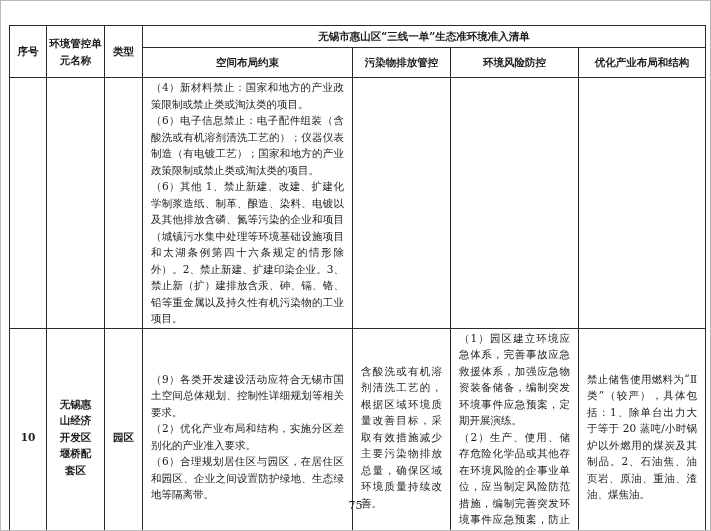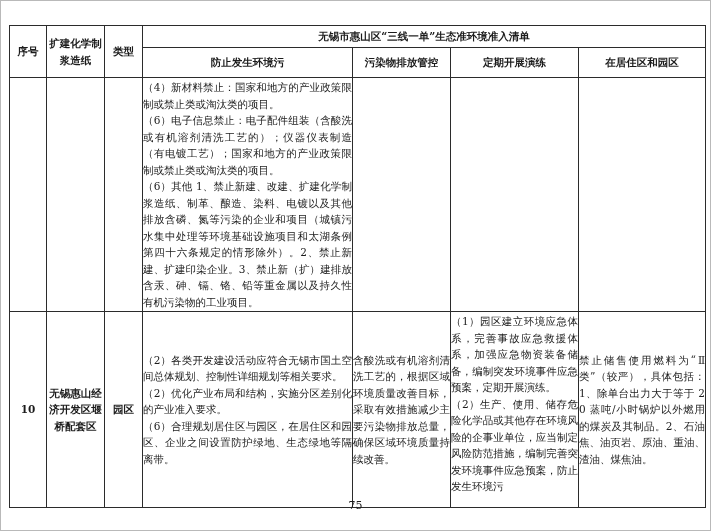--- a/index.html
+++ b/index.html
@@ -15,21 +15,21 @@
   table.doc{
     position:absolute;left:8px;top:24px;
     width:696px;
     border-collapse:collapse;
     table-layout:fixed;
   }
   table.doc th, table.doc td{
     border:1px solid #2b2b2b;
     font-size:10.5px;
     line-height:16.5px;
-    padding:1px 0;
+    padding:1px 8px;
     word-break:break-all;
     overflow:hidden;
   }
   table.doc th{
     font-weight:bold;
     text-align:center;
     vertical-align:middle;
     padding:1px 2px;
   }
   tr.title-row th{height:19px;}
@@ -59,30 +59,30 @@
       <col style="width:38px">
       <col style="width:210px">
       <col style="width:98px">
       <col style="width:128px">
       <col style="width:127px">
     </colgroup>
 
     <tbody>
         <tr class="title-row">
       <th rowspan="2">序号</th>
-      <th rowspan="2">扩建化学制浆造纸</th>
+      <th rowspan="2">环境管控单元名称</th>
       <th rowspan="2">类型</th>
       <th colspan="4">无锡市惠山区“三线一单”生态准环境准入清单</th>
     </tr>
 
     <tr class="subhead-row">
-      <th>防止发生环境污</th>
+      <th>空间布局约束</th>
       <th>污染物排放管控</th>
-      <th>定期开展演练</th>
-      <th>在居住区和园区</th>
+      <th>环境风险防控</th>
+      <th>优化产业布局和结构</th>
     </tr>
 
     <tr class="row-1">
       <td class="center"></td>
       <td class="center"></td>
       <td class="center"></td>
       <td class="body-cell top-cell">
         <div class="para">（4）新材料禁止：国家和地方的产业政策限制或禁止类或淘汰类的项目。</div>
         <div class="para">（6）电子信息禁止：电子配件组装（含酸洗或有机溶剂清洗工艺的）；仪器仪表制造（有电镀工艺）；国家和地方的产业政策限制或禁止类或淘汰类的项目。</div>
         <div class="para">（6）其他 1、禁止新建、改建、扩建化学制浆造纸、制革、酿造、染料、电镀以及其他排放含磷、氮等污染的企业和项目（城镇污水集中处理等环境基础设施项目和太湖条例第四十六条规定的情形除外）。2、禁止新建、扩建印染企业。3、禁止新（扩）建排放含汞、砷、镉、铬、铅等重金属以及持久性有机污染物的工业项目。</div>
@@ -90,21 +90,21 @@
       <td class="body-cell"></td>
       <td class="body-cell"></td>
       <td class="body-cell"></td>
     </tr>
 
     <tr class="row-2">
       <td class="center">10</td>
       <td class="center">无锡惠山经济开发区堰桥配套区</td>
       <td class="center">园区</td>
       <td class="body-cell">
-        <div class="para">（2）各类开发建设活动应符合无锡市国土空间总体规划、控制性详细规划等相关要求。</div>
+        <div class="para">（9）各类开发建设活动应符合无锡市国土空间总体规划、控制性详细规划等相关要求。</div>
         <div class="para">（2）优化产业布局和结构，实施分区差别化的产业准入要求。</div>
         <div class="para">（6）合理规划居住区与园区，在居住区和园区、企业之间设置防护绿地、生态绿地等隔离带。</div>
       </td>
       <td class="body-cell">
         <div class="para">含酸洗或有机溶剂清洗工艺的，根据区域环境质量改善目标，采取有效措施减少主要污染物排放总量，确保区域环境质量持续改善。</div>
       </td>
       <td class="body-cell top-cell">
         <div class="para">（1）园区建立环境应急体系，完善事故应急救援体系，加强应急物资装备储备，编制突发环境事件应急预案，定期开展演练。</div>
         <div class="para">（2）生产、使用、储存危险化学品或其他存在环境风险的企事业单位，应当制定风险防范措施，编制完善突发环境事件应急预案，防止发生环境污</div>
       </td>

